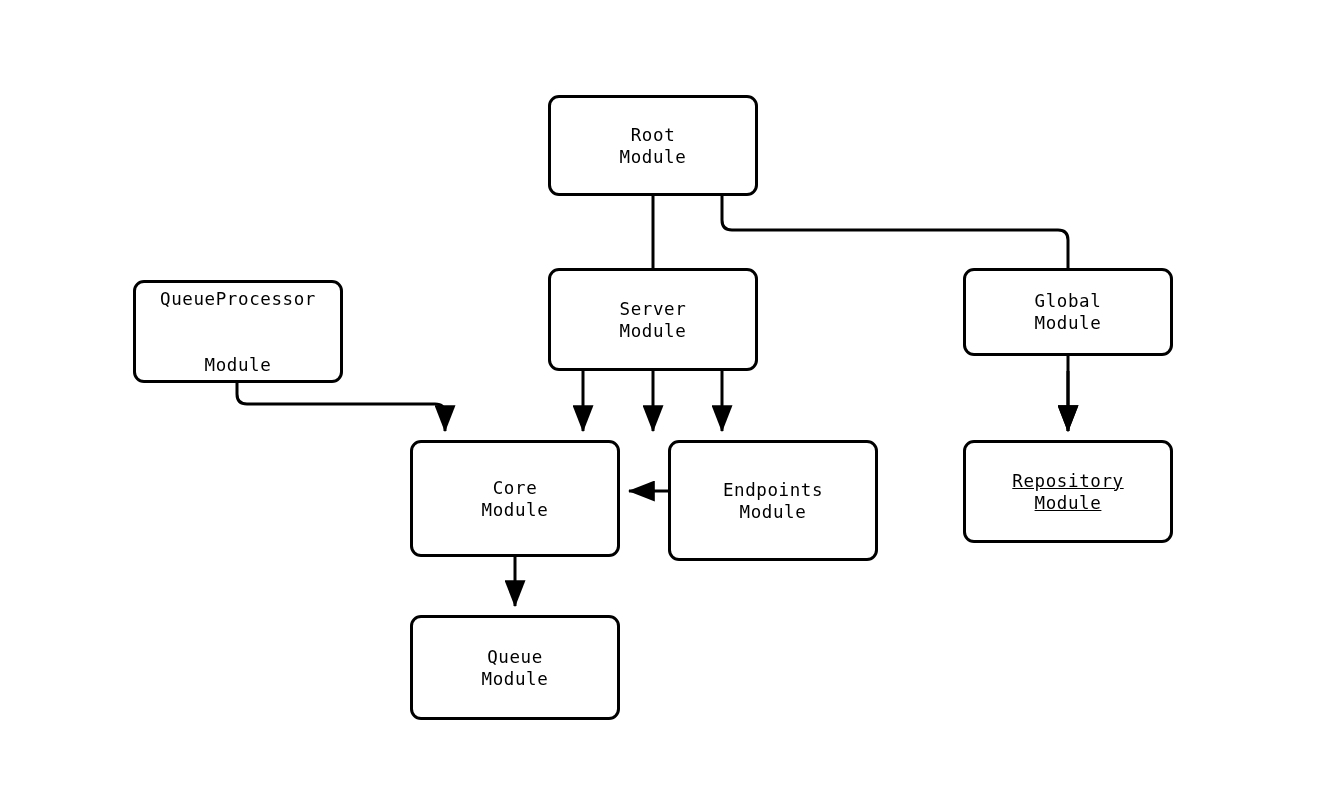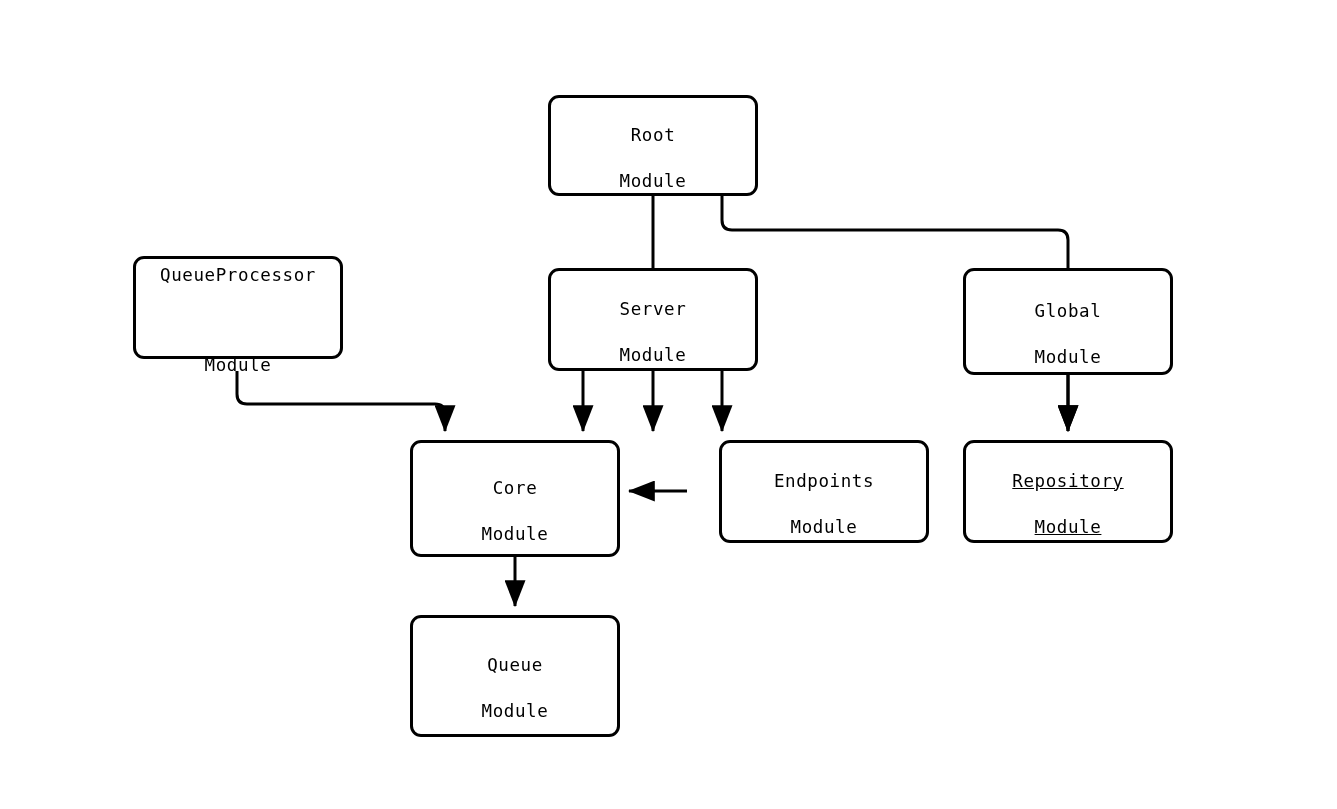--- a/index.html
+++ b/index.html
@@ -39,21 +39,20 @@
     z-index: 2;
   }
   .node-line {
     font-family: "DejaVu Sans Mono", "Liberation Mono", monospace;
     font-size: 17.5px;
     line-height: 22px;
     color: #000000;
     letter-spacing: 0.6px;
     white-space: pre;
     text-align: center;
-    margin-top: 24px;
   }
 </style>
 </head>
 <body>
 
 <div id="diagram-root">
 
   <svg id="edge-layer" viewBox="0 0 1337 809" width="1337" height="809" xmlns="http://www.w3.org/2000/svg">
     <defs>
       <marker id="arrowhead" markerWidth="9" markerHeight="7" refX="8.6" refY="3.5" orient="auto" markerUnits="strokeWidth">
@@ -79,48 +78,48 @@
 
       <path d="M 515,543 L 515,606" marker-end="url(#arrowhead)"></path>
     </g>
   </svg>
 
   <div class="node" style="left:548px; top:95px; width:210px; height:101px;">
     <div class="node-line">Root</div>
     <div class="node-line">Module</div>
   </div>
 
-  <div class="node" style="left:133px; top:256px; width:210px; height:103px;gap:44px;">
+  <div class="node" style="left:133px; top:280px; width:210px; height:103px;gap:44px;">
     <div class="node-line">QueueProcessor</div>
     <div class="node-line">Module</div>
   </div>
 
   <div class="node" style="left:548px; top:268px; width:210px; height:103px;">
     <div class="node-line">Server</div>
     <div class="node-line">Module</div>
   </div>
 
-  <div class="node" style="left:963px; top:268px; width:210px; height:107px;">
+  <div class="node" style="left:963px; top:268px; width:210px; height:88px;">
     <div class="node-line">Global</div>
     <div class="node-line">Module</div>
   </div>
 
   <div class="node" style="left:410px; top:440px; width:210px; height:117px;">
     <div class="node-line">Core</div>
     <div class="node-line">Module</div>
   </div>
 
-  <div class="node" style="left:719px; top:440px; width:210px; height:103px;">
+  <div class="node" style="left:668px; top:440px; width:210px; height:121px;">
     <div class="node-line">Endpoints</div>
     <div class="node-line">Module</div>
   </div>
 
   <div class="node" style="left:963px; top:440px; width:210px; height:103px;text-decoration:underline;">
     <div class="node-line">Repository</div>
     <div class="node-line">Module</div>
   </div>
 
-  <div class="node" style="left:410px; top:615px; width:210px; height:122px;justify-content:center;">
+  <div class="node" style="left:410px; top:615px; width:210px; height:105px;justify-content:center;">
     <div class="node-line">Queue</div>
     <div class="node-line">Module</div>
   </div>
 
 </div>
 
 </body></html>

